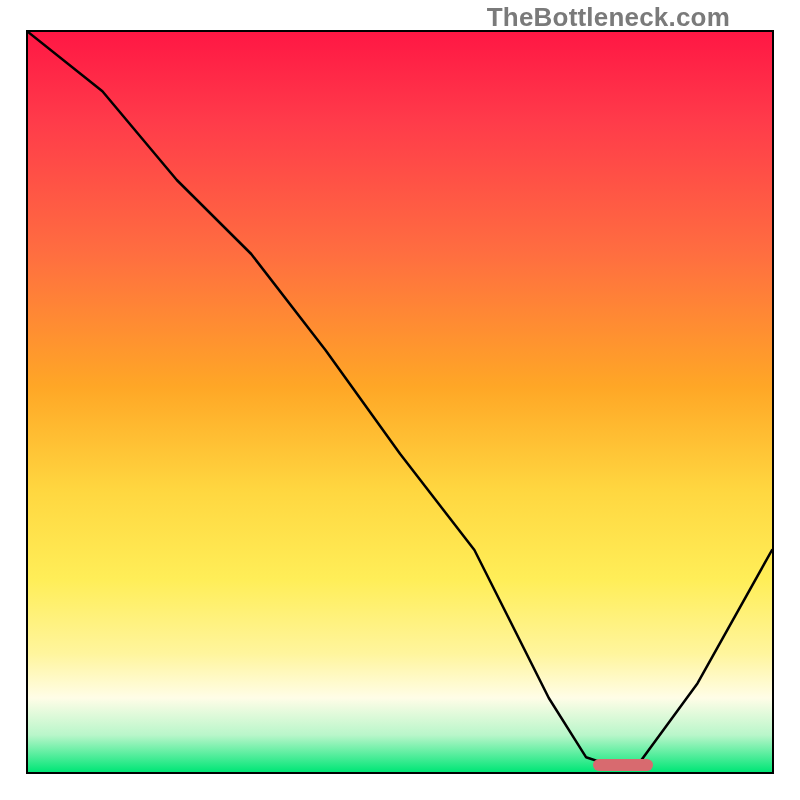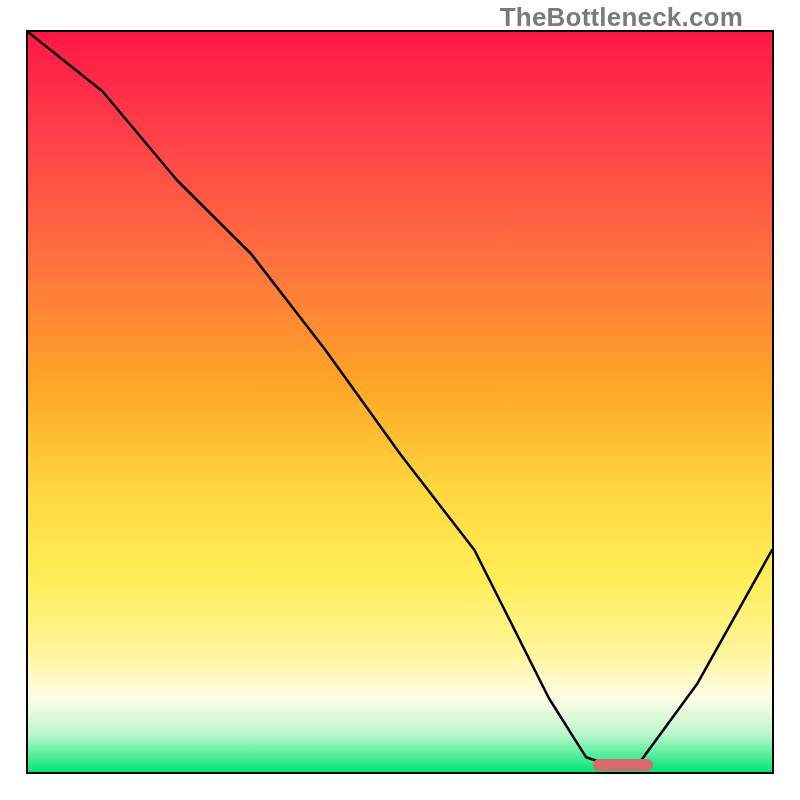--- a/index.html
+++ b/index.html
@@ -7,21 +7,20 @@
     padding: 0;
     width: 800px;
     height: 800px;
     background: #ffffff;
     font-family: Arial, Helvetica, sans-serif;
   }
   .frame {
     position: relative;
     width: 740px;
     height: 800px;
-    padding-left: 13px;
   }
   .watermark {
     position: absolute;
     top: 2px;
     right: 10px;
     font-size: 26px;
     font-weight: 600;
     color: #7a7a7a;
     letter-spacing: 0.2px;
   }

